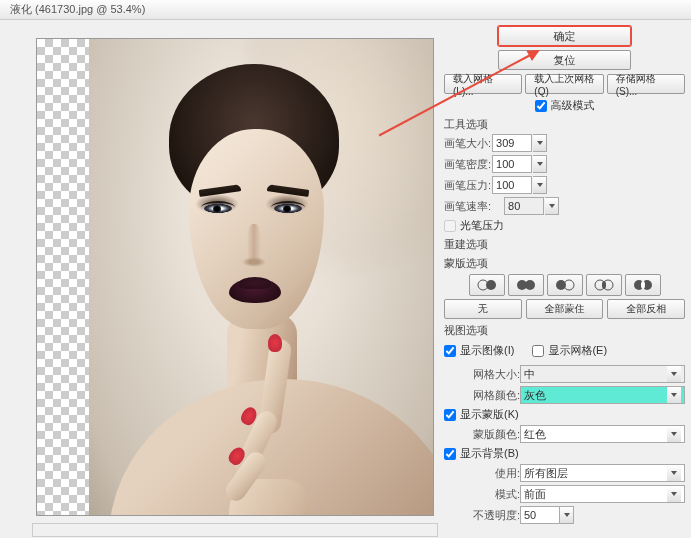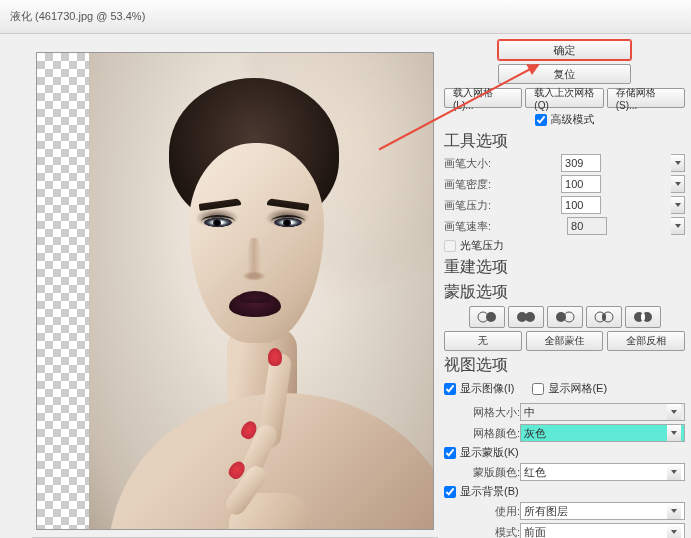--- a/index.html
+++ b/index.html
@@ -1,17 +1,17 @@
 <!DOCTYPE html>
 <html><head>
 <meta charset="utf-8">
 <style>
 *{box-sizing:border-box;margin:0;padding:0;font-family:"Microsoft YaHei",SimSun,Arial,sans-serif;font-size:11px;color:#333}
 body{background:#f0f0f0;width:691px;height:538px;overflow:hidden}
-.titlebar{height:34px;background:linear-gradient(#fdfdfd,#e8e8e8);border-bottom:1px solid #ccc;padding:3px 10px;display:flex;align-items:center}
+.titlebar{height:20px;background:linear-gradient(#fdfdfd,#e8e8e8);border-bottom:1px solid #ccc;padding:3px 10px;display:flex;align-items:center}
 .titlebar span{color:#555}
 .main{display:flex;height:516px}
 .canvas-area{width:438px;padding:18px 4px 4px 4px;position:relative}
 .canvas-wrap{width:398px;height:478px;margin-left:32px;background:#fff;position:relative;border:1px solid #999}
 .checker{position:absolute;inset:0;background-image:linear-gradient(45deg,#ccc 25%,transparent 25%),linear-gradient(-45deg,#ccc 25%,transparent 25%),linear-gradient(45deg,transparent 75%,#ccc 75%),linear-gradient(-45deg,transparent 75%,#ccc 75%);background-size:16px 16px;background-position:0 0,0 8px,8px -8px,-8px 0}
 .photo{position:absolute;left:52px;top:0;right:0;bottom:0;overflow:hidden}
 .photo-bg{position:absolute;inset:0;background:radial-gradient(ellipse at 50% 35%,#f5efe8 0%,#e8dfd5 35%,#d8cfc3 60%,#c9beb0 85%,#b5a898 100%)}
 .ghost{position:absolute;right:-40px;top:-30px;width:200px;height:260px;background:radial-gradient(ellipse at 40% 40%,rgba(235,220,200,.5),rgba(200,185,165,.2) 60%,transparent 80%);filter:blur(6px);transform:rotate(-15deg)}
 .head{position:absolute;left:50px;top:40px;width:230px;height:320px}
 .hair{position:absolute;left:30px;top:-15px;width:170px;height:150px;background:radial-gradient(ellipse at 50% 40%,#4a3830,#2a1e18 55%,#1a120d 80%);border-radius:50% 50% 45% 45%}
@@ -44,22 +44,22 @@
 .n3{left:16px;top:108px;transform:rotate(35deg)}
 .scroll-h{position:absolute;left:32px;bottom:-1px;right:0;height:14px;background:#f0f0f0;border:1px solid #ccc}
 .panel{width:253px;padding:6px;background:#f0f0f0;position:relative}
 .arrow{position:absolute;left:-80px;top:30px;width:180px;height:2px;background:#e74c3c;transform:rotate(-28deg);transform-origin:right center;pointer-events:none;z-index:5}
 .arrow::after{content:"";position:absolute;right:-2px;top:-5px;border-left:12px solid #e74c3c;border-top:6px solid transparent;border-bottom:6px solid transparent}
 .btn{display:inline-flex;align-items:center;justify-content:center;height:20px;background:linear-gradient(#fdfdfd,#e5e5e5);border:1px solid #999;border-radius:2px;cursor:pointer;padding:0 8px;font-size:11px}
 .btn-wide{width:133px}
 .btn-ok{border:1px solid #e74c3c;box-shadow:0 0 0 1px #e74c3c}
 .row{display:flex;gap:4px;margin-bottom:4px;align-items:center}
 .row.center{justify-content:center}
-.section-label{font-size:16px;color:#444;margin:4px 0 2px 0}
-.field-row{display:flex;align-items:center;justify-content:space-between;gap:9px;margin-bottom:3px}
+.section-label{font-size:11px;color:#444;margin:4px 0 2px 0}
+.field-row{display:flex;align-items:center;justify-content:flex-start;gap:1px;margin-bottom:3px}
 .field-label{font-size:11px;color:#555;text-align:right}
 .num-input{width:40px;height:18px;border:1px solid #aaa;background:#fff;padding:0 3px;font-size:11px}
 .dd{width:14px;height:18px;border:1px solid #aaa;border-left:none;background:linear-gradient(#fff,#e0e0e0);display:flex;align-items:center;justify-content:center}
 .dd::after{content:"";border-top:4px solid #555;border-left:3px solid transparent;border-right:3px solid transparent}
 .chk{display:flex;align-items:center;gap:4px;margin:3px 0}
 .chk input{width:12px;height:12px}
 .chk.disabled{color:#aaa}
 .mask-icons{display:flex;gap:3px;justify-content:center;margin:3px 0}
 .mi{width:36px;height:22px;border:1px solid #999;background:linear-gradient(#fafafa,#e5e5e5);display:flex;align-items:center;justify-content:center;border-radius:2px}
 .mi svg{width:22px;height:14px}

